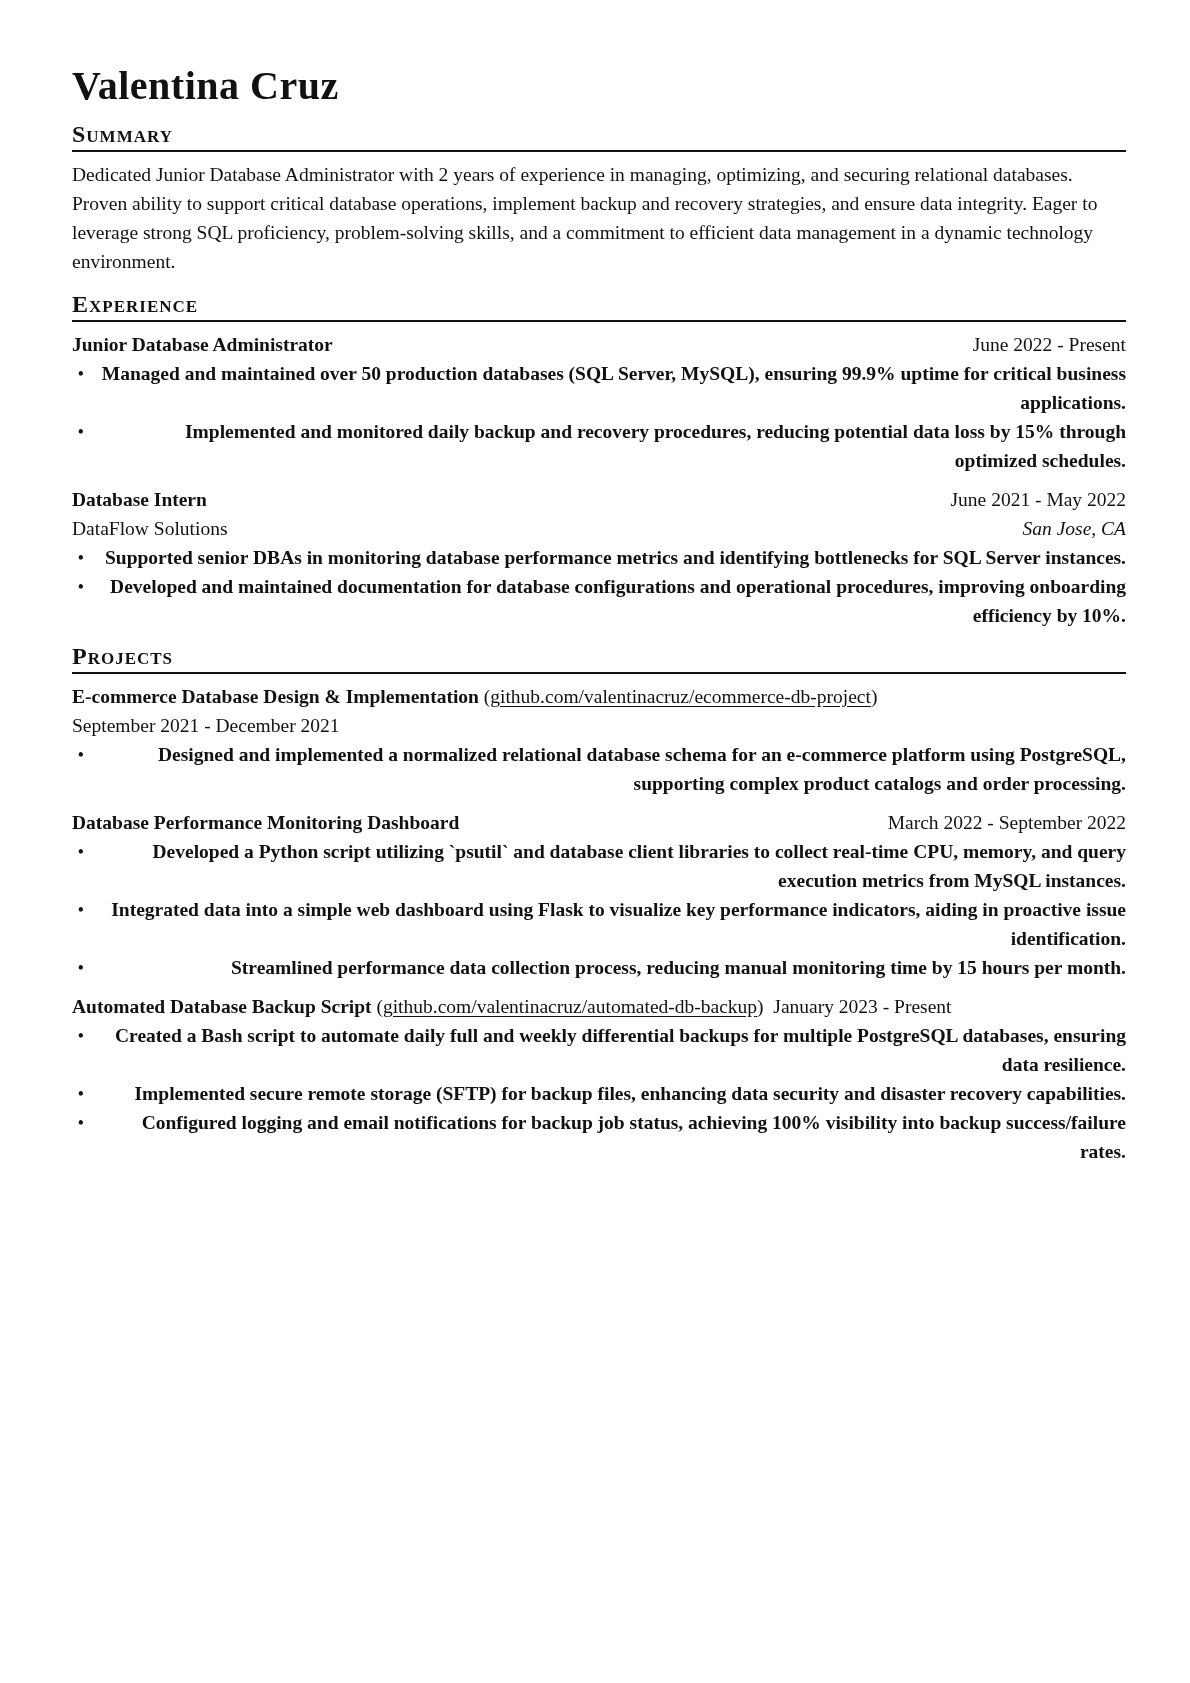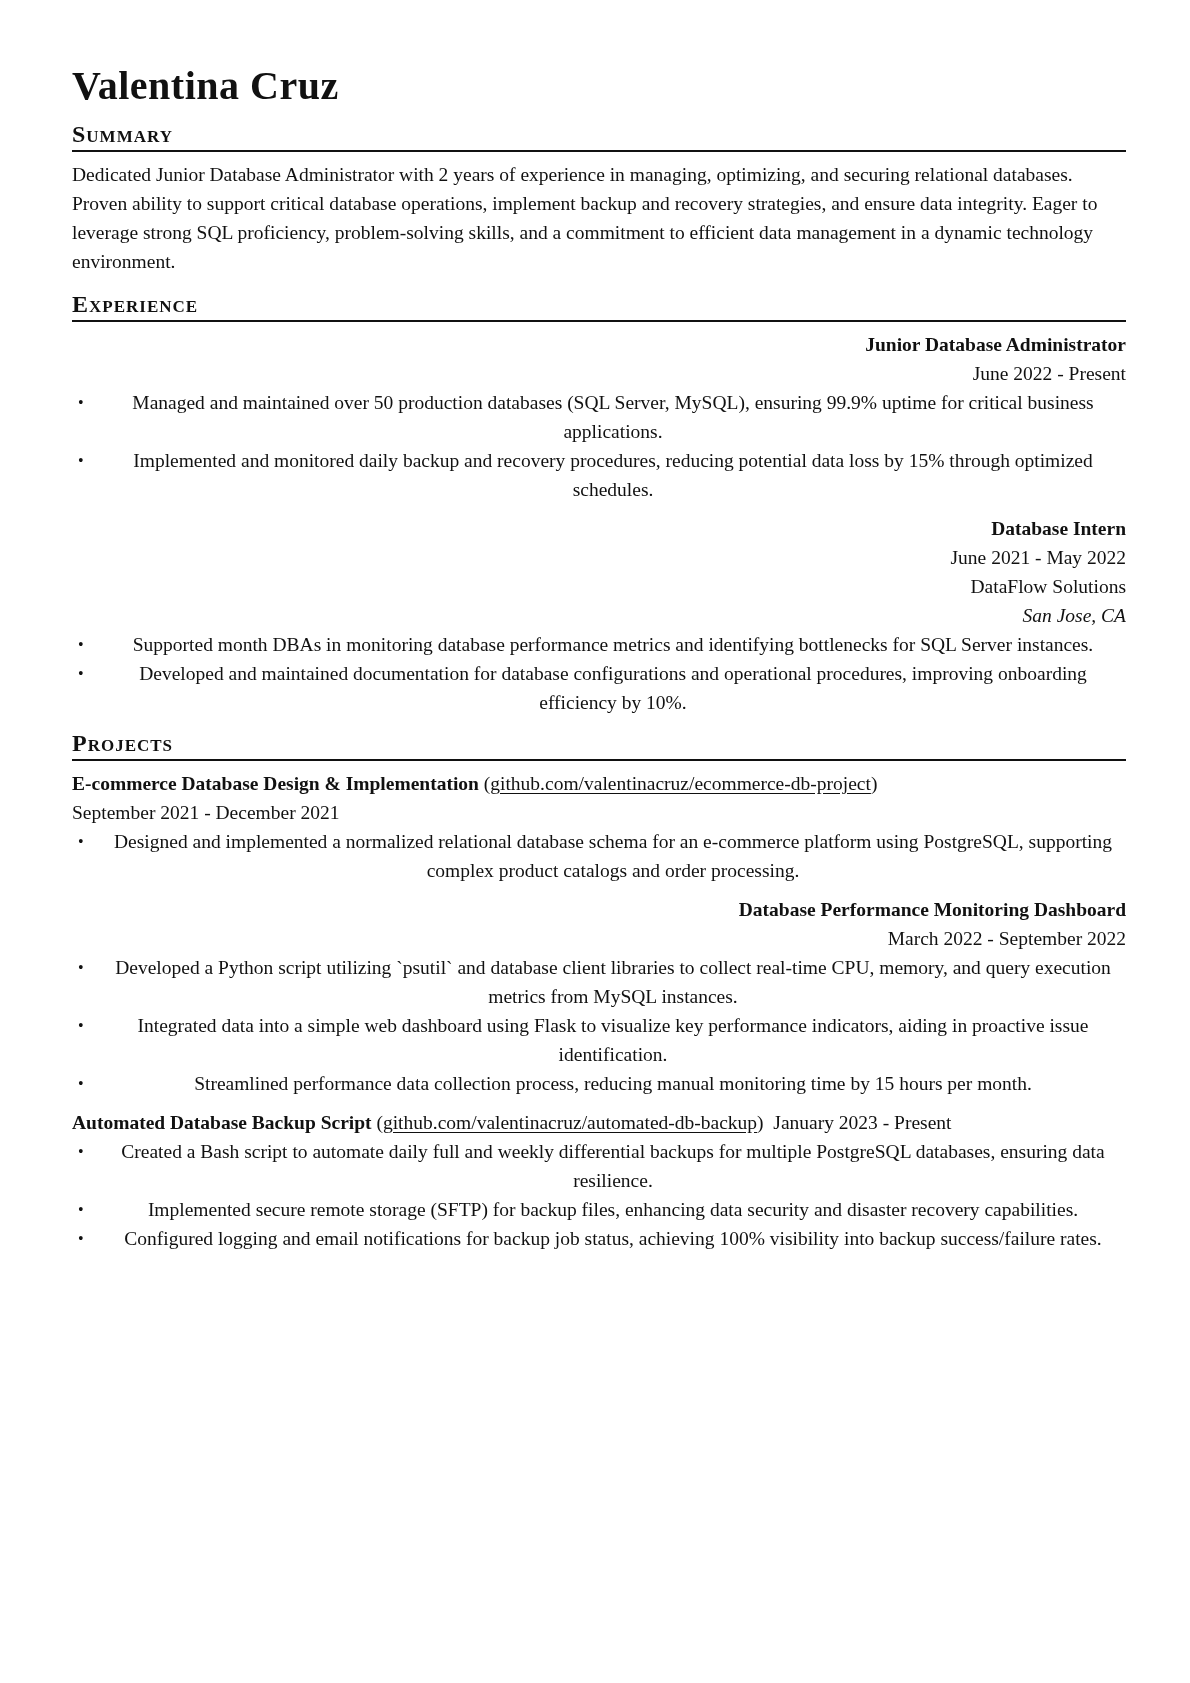--- a/index.html
+++ b/index.html
@@ -21,25 +21,25 @@
   .contact { font-size: 19.5px; line-height: 26px; margin-bottom: 18px; }
   .contact .sep { margin: 0 12px; }
   a, .link { color: #111111; text-decoration: underline; text-underline-offset: 3px; }
   .section-title {
     font-variant: small-caps; font-weight: bold; font-size: 24px;
     letter-spacing: 1px; line-height: 28px; margin: 0;
     border-bottom: 2px solid #111111; padding-bottom: 2px;
   }
   .section { margin-bottom: 12px; }
   .section-body { padding-top: 8px; }
-  .row { display: flex; justify-content: space-between; align-items: flex-end; flex-direction: column; }
+  .row { display: flex; justify-content: space-between; align-items: center; }
   .bold { font-weight: bold; }
   .italic { font-style: italic; }
   ul { margin: 0 0 10px 0; padding: 0; list-style: none; }
-  li { position: relative; padding-left: 28px; text-align: center; }
+  li { position: relative; padding-left: 28px; text-align: right; font-weight: bold; }
   li::before {
     content: "\2022"; position: absolute; left: 6px; top: 0;
     font-size: 16px;
   }
   .entry { margin-bottom: 2px; }
   .summary-text { margin: 0 0 14px 0; }
 </style>
 </head>
 <body>
 
@@ -73,21 +73,21 @@
         <div class="entry">
           <div class="row">
             <span class="bold">Database Intern</span>
             <span>June 2021 - May 2022</span>
           </div>
           <div class="row">
             <span>DataFlow Solutions</span>
             <span class="italic">San Jose, CA</span>
           </div>
           <ul>
-            <li>Supported month DBAs in monitoring database performance metrics and identifying bottlenecks for SQL Server instances.</li>
+            <li>Supported senior DBAs in monitoring database performance metrics and identifying bottlenecks for SQL Server instances.</li>
             <li>Developed and maintained documentation for database configurations and operational procedures, improving onboarding efficiency by 10%.</li>
           </ul>
         </div>
 
       </div>
     </div>
 
     <div class="section">
       <h2 class="section-title">Projects</h2>
       <div class="section-body">

